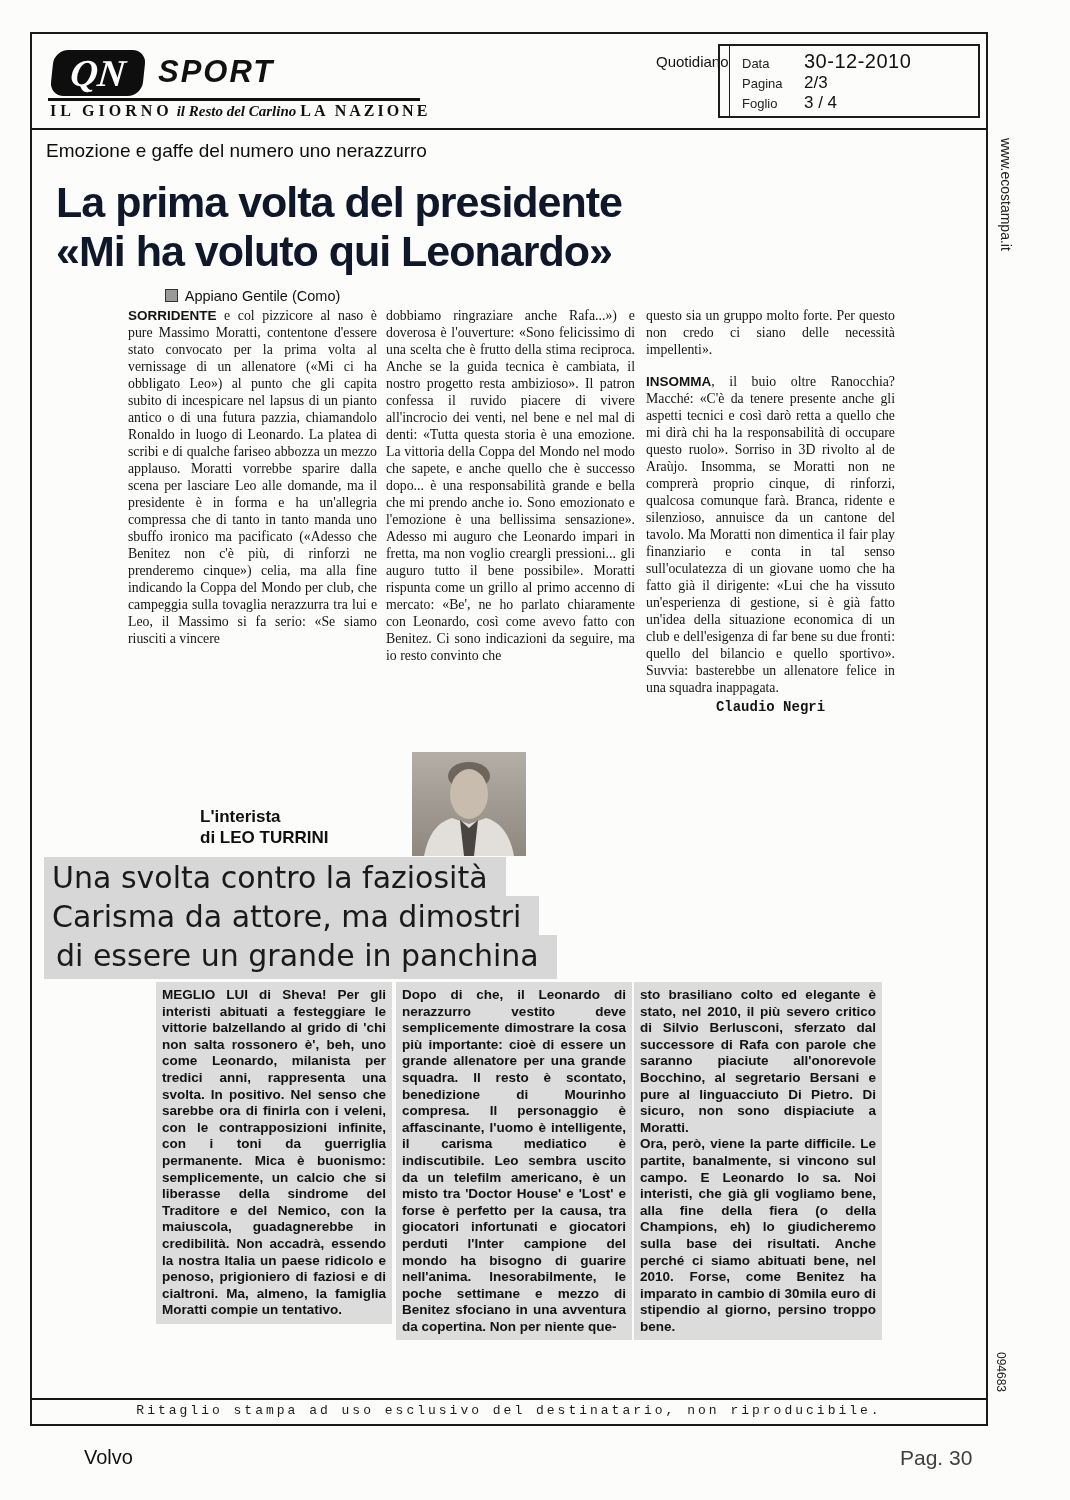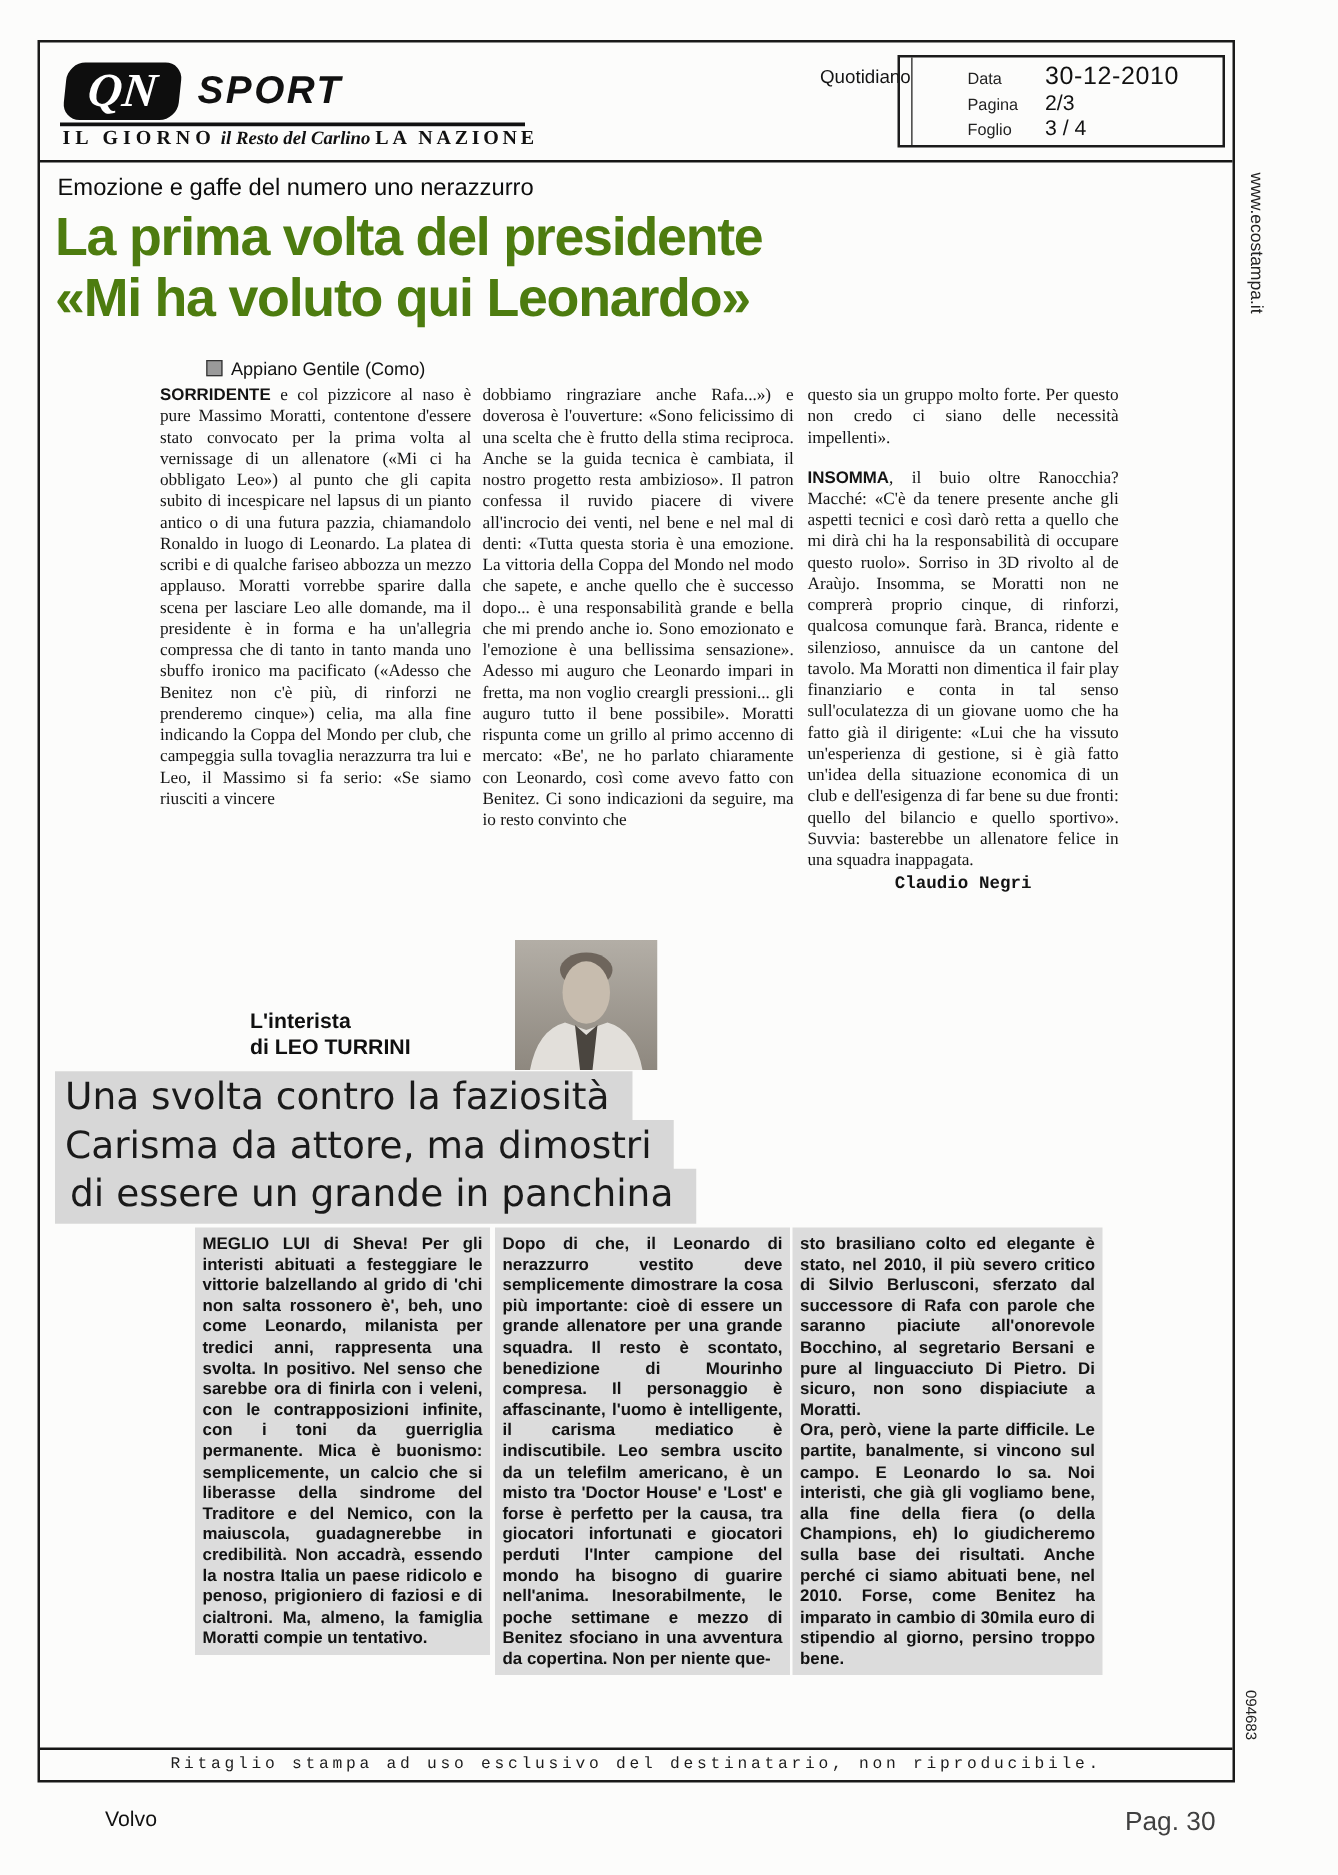--- a/index.html
+++ b/index.html
@@ -17,33 +17,33 @@
   .logo-rule{position:absolute;left:48px;top:98px;width:372px;height:3px;background:#111;}
   .papers{position:absolute;left:50px;top:102px;display:flex;gap:4px;align-items:baseline;
           font-family:"Liberation Serif",serif;color:#111;}
   .paper1{font-weight:bold;font-size:16px;letter-spacing:4px;}
   .paper2{font-weight:bold;font-style:italic;font-size:15px;}
   .paper3{font-weight:bold;font-size:16px;letter-spacing:3px;}
   .quotidiano{position:absolute;left:656px;top:53px;font-size:15px;}
   .infobox{position:absolute;left:718px;top:44px;width:262px;height:74px;border:2px solid #1c1c1c;
            box-sizing:border-box;padding:4px 0 4px 22px;display:flex;flex-direction:column;justify-content:space-between;}
   .infobox:before{content:"";position:absolute;left:9px;top:0;bottom:0;width:1px;background:#1c1c1c;}
-  .inforow{display:grid;grid-template-columns:62px 1fr;align-items:baseline;margin-left:32px;}
+  .inforow{display:grid;grid-template-columns:62px 1fr;align-items:baseline;}
   .ilabel{font-size:13px;color:#222;}
   .ival{font-size:17px;color:#111;}
   .ival.date{font-size:20px;letter-spacing:0.5px;}
   .vert{position:absolute;writing-mode:vertical-rl;color:#222;}
   .ecostampa{left:998px;top:138px;font-size:14px;height:140px;}
   .codevert{left:994px;top:1352px;font-size:12px;height:60px;}
   .header-rule{position:absolute;left:32px;top:128px;width:954px;height:2px;background:#161616;}
 
   
   .kicker{position:absolute;left:46px;top:140px;font-size:19px;color:#0d0d0d;}
-  .headline{position:absolute;left:44px;top:166px;margin:0;font-size:43px;font-weight:800;
-            line-height:49px;letter-spacing:-1px;color:#4d7c0f;}
+  .headline{position:absolute;left:44px;top:166px;margin:12px;font-size:43px;font-weight:800;
+            line-height:49px;letter-spacing:-1px;color:#0f172a;}
   .headline span{display:block;}
   .byline{position:absolute;left:128px;top:288px;width:249px;text-align:center;font-size:14.5px;color:#111;}
   .byicon{display:inline-block;width:11px;height:11px;background:#9a9a9a;border:1px solid #333;
           margin-right:7px;vertical-align:-1px;}
   .a1col{position:absolute;top:307px;width:249px;font-family:"Liberation Serif",serif;
          font-size:13.8px;line-height:17px;text-align:justify;color:#141414;}
   .a1c1{left:128px;}.a1c2{left:386px;}.a1c3{left:646px;}
   .lead{font-family:"Liberation Sans",sans-serif;font-weight:bold;font-size:13.5px;}
   .a1col p{margin:0;}
   .a1col p.p2{margin-top:15px;}
@@ -61,21 +61,21 @@
          line-height:16.6px;text-align:justify;padding:5px 6px;color:#121212;box-sizing:border-box;}
   .a2c1{left:156px;width:236px;}
   .a2c2{left:396px;width:236px;}
   .a2c3{left:634px;width:248px;}
   .a2col p{margin:0;}
 
   
   .footer-rule{position:absolute;left:32px;top:1398px;width:954px;height:2px;background:#161616;}
   .disclaimer{position:absolute;left:32px;top:1403px;width:954px;text-align:center;
               font-family:"Liberation Mono",monospace;font-size:13px;letter-spacing:3px;color:#1c1c1c;}
-  .brand{position:absolute;left:84px;top:1446px;font-size:17px;color:#111;}
+  .brand{position:absolute;left:84px;top:1446px;font-size:20px;color:#111;}
   .pageno{position:absolute;left:900px;top:1446px;font-size:21px;color:#404040;}
 </style>
 </head>
 <body>
 
 <div class="page">
   <div class="frame"></div>
 
   <div class="qn-logo">
     <span>QN</span>

